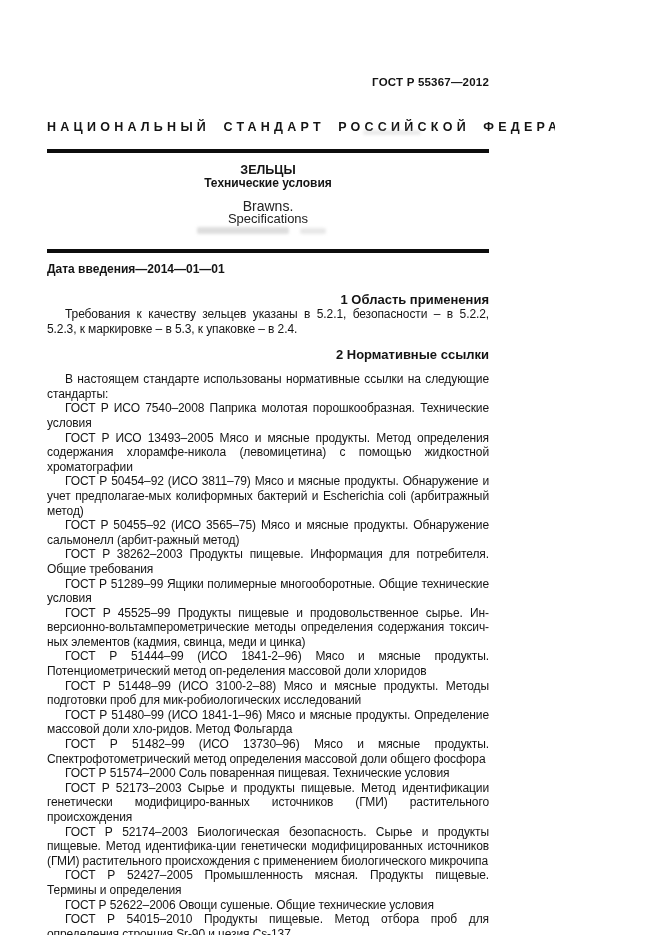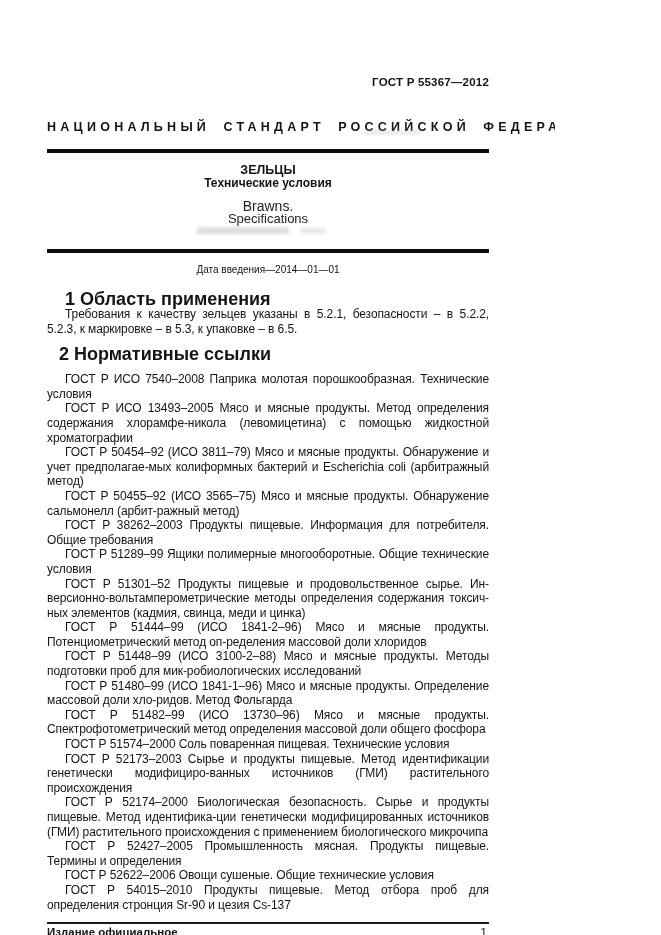--- a/index.html
+++ b/index.html
@@ -59,30 +59,31 @@
     color: #222;
   }
   .subtitle-en {
     text-align: center;
     font-size: 13px;
     line-height: 11.5px;
     color: #222;
   }
   .effective-date {
     margin-top: 10px;
-    text-align: center;
-    font-size: 10px;
-    font-weight: normal;
+    text-align: left;
+    font-size: 12px;
+    font-weight: bold;
     line-height: 13px;
   }
   .section-heading {
     margin: 16px 0 0 18px;
-    font-size: 18px;
+    font-size: 13px;
     font-weight: bold;
     line-height: 15px;
+    text-align: right;
   }
   .section-heading.refs { margin-top: 11px; margin-left: 12px; }
   .body-text {
     margin: 0;
     font-size: 12px;
     line-height: 14.6px;
     text-align: justify;
     text-indent: 18px;
     letter-spacing: -0.1px;
   }
@@ -133,39 +134,40 @@
 
   <div class="rule-thick second"></div>
 
   <div class="scan-smudge smudge-1"></div>
   <div class="scan-smudge smudge-2"></div>
   <div class="scan-smudge smudge-3"></div>
 
   <div class="effective-date">Дата введения—2014—01—01</div>
 
   <div class="section-heading">1 Область применения</div>
-  <p class="body-text">Требования к качеству зельцев указаны в 5.2.1, безопасности – в 5.2.2, 5.2.3, к маркировке – в 5.3, к упаковке – в 6.5.</p>
+  <p class="body-text">Требования к качеству зельцев указаны в 5.2.1, безопасности – в 5.2.2, 5.2.3, к маркировке – в 5.3, к упаковке – в 2.4.</p>
 
   <div class="section-heading refs">2 Нормативные ссылки</div>
 
   <div class="refs-block">
+    <p class="body-text">В настоящем стандарте использованы нормативные ссылки на следующие стандарты:</p>
     <p class="body-text">ГОСТ Р ИСО 7540–2008 Паприка молотая порошкообразная. Технические условия</p>
     <p class="body-text">ГОСТ Р ИСО 13493–2005 Мясо и мясные продукты. Метод определения содержания хлорамфе-никола (левомицетина) с помощью жидкостной хроматографии</p>
     <p class="body-text">ГОСТ Р 50454–92 (ИСО 3811–79) Мясо и мясные продукты. Обнаружение и учет предполагае-мых колиформных бактерий и Escherichia coli (арбитражный метод)</p>
     <p class="body-text">ГОСТ Р 50455–92 (ИСО 3565–75) Мясо и мясные продукты. Обнаружение сальмонелл (арбит-ражный метод)</p>
     <p class="body-text">ГОСТ Р 38262–2003 Продукты пищевые. Информация для потребителя. Общие требования</p>
     <p class="body-text">ГОСТ Р 51289–99 Ящики полимерные многооборотные. Общие технические условия</p>
-    <p class="body-text">ГОСТ Р 51301–52 Продукты пищевые и продовольственное сырье. Ин-версионно-вольтамперометрические методы определения содержания токсич-ных элементов (кадмия, свинца, меди и цинка)</p>
+    <p class="body-text">ГОСТ Р 45525–99 Продукты пищевые и продовольственное сырье. Ин-версионно-вольтамперометрические методы определения содержания токсич-ных элементов (кадмия, свинца, меди и цинка)</p>
     <p class="body-text">ГОСТ Р 51444–99 (ИСО 1841-2–96) Мясо и мясные продукты. Потенциометрический метод оп-ределения массовой доли хлоридов</p>
     <p class="body-text">ГОСТ Р 51448–99 (ИСО 3100-2–88) Мясо и мясные продукты. Методы подготовки проб для мик-робиологических исследований</p>
     <p class="body-text">ГОСТ Р 51480–99 (ИСО 1841-1–96) Мясо и мясные продукты. Определение массовой доли хло-ридов. Метод Фольгарда</p>
     <p class="body-text">ГОСТ Р 51482–99 (ИСО 13730–96) Мясо и мясные продукты. Спектрофотометрический метод определения массовой  доли общего фосфора</p>
     <p class="body-text">ГОСТ Р 51574–2000 Соль поваренная пищевая. Технические условия</p>
     <p class="body-text">ГОСТ Р 52173–2003 Сырье и продукты пищевые. Метод идентификации генетически модифициро-ванных источников (ГМИ) растительного происхождения</p>
-    <p class="body-text">ГОСТ Р 52174–2000 Биологическая безопасность. Сырье и продукты пищевые. Метод идентифика-ции генетически модифицированных источников (ГМИ) растительного происхождения с применением биологического микрочипа</p>
+    <p class="body-text">ГОСТ Р 52174–2003 Биологическая безопасность. Сырье и продукты пищевые. Метод идентифика-ции генетически модифицированных источников (ГМИ) растительного происхождения с применением биологического микрочипа</p>
     <p class="body-text">ГОСТ Р 52427–2005 Промышленность мясная. Продукты пищевые. Термины и определения</p>
     <p class="body-text">ГОСТ Р 52622–2006 Овощи сушеные. Общие технические условия</p>
     <p class="body-text">ГОСТ Р 54015–2010 Продукты пищевые. Метод отбора проб для определения стронция Sr-90 и цезия Cs-137</p>
   </div>
 
   <div class="footer-rule"></div>
   <div class="footer-row">
     <span class="edition">Издание официальное</span>
     <span class="page-number">1</span>
   </div>

